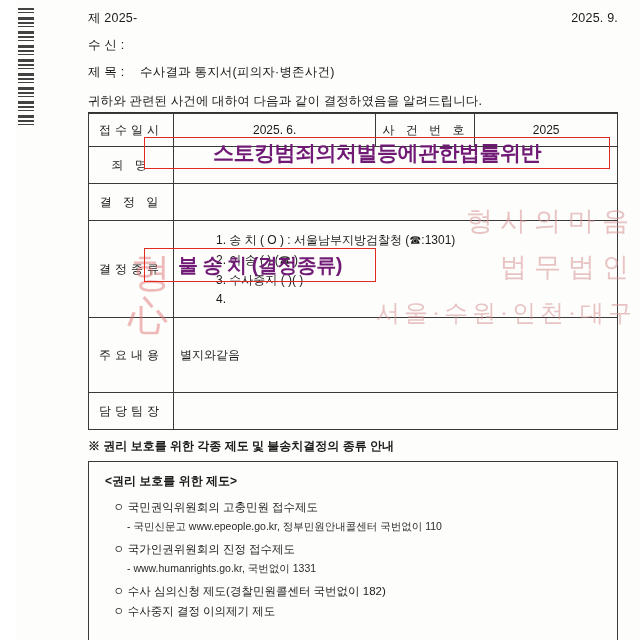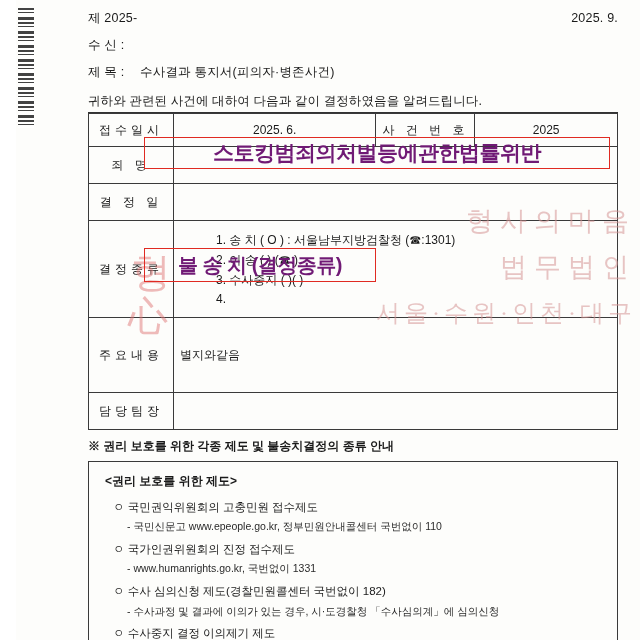--- a/index.html
+++ b/index.html
@@ -254,21 +254,20 @@
     <div class="notice-box">
       <div class="nb-title">&lt;권리 보호를 위한 제도&gt;</div>
 
       <div class="bullet">ㅇ 국민권익위원회의 고충민원 접수제도</div>
       <div class="sub">- 국민신문고 www.epeople.go.kr, 정부민원안내콜센터 국번없이 110</div>
 
       <div class="bullet">ㅇ 국가인권위원회의 진정 접수제도</div>
       <div class="sub">- www.humanrights.go.kr, 국번없이 1331</div>
 
       <div class="bullet">ㅇ 수사 심의신청 제도(경찰민원콜센터 국번없이 182)</div>
-      <div class="sub">- 수사과정 및 결과에 이의가 있는 경우, 시·도경찰청 「수사심의계」에 심의신청</div>
 
       <div class="bullet">ㅇ 수사중지 결정 이의제기 제도</div>
 
     </div>
 
   </div>
 
   <div class="watermark">
     <div>형사의마음</div>
     <div class="wm-line2">법무법인</div>

